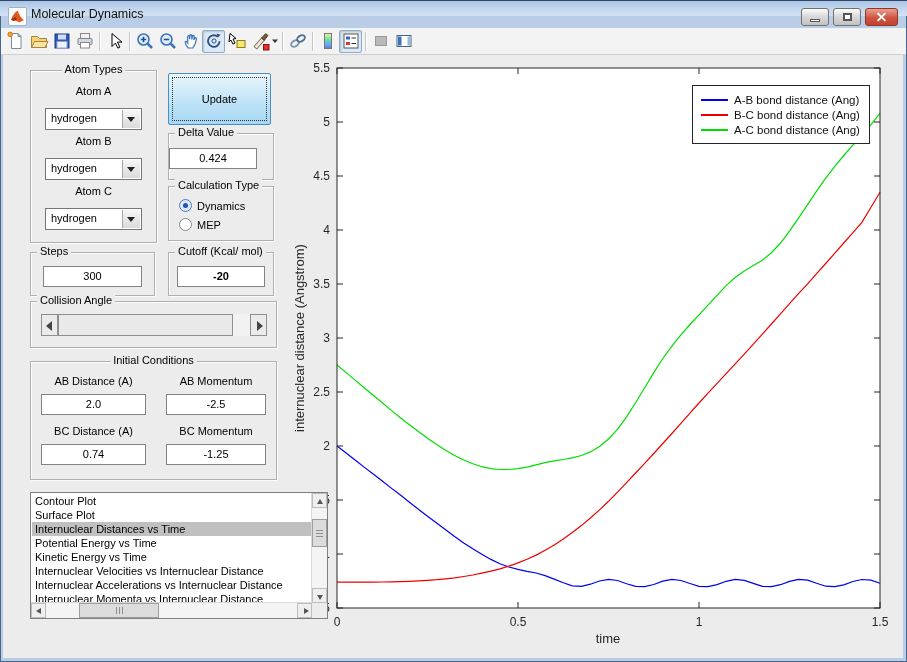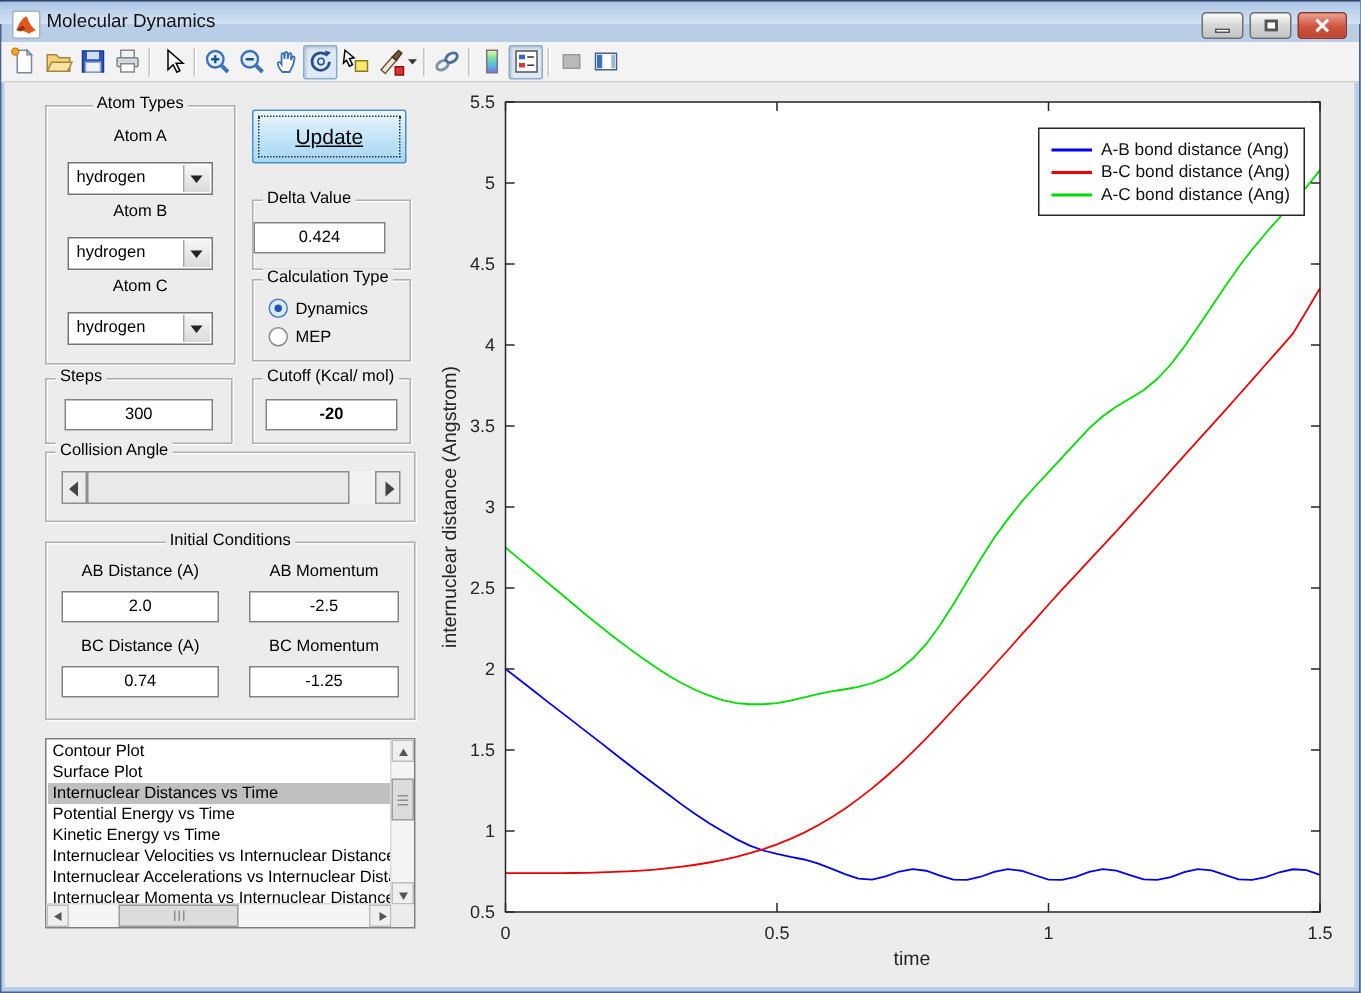--- a/index.html
+++ b/index.html
@@ -37,36 +37,36 @@
   .panel-title{position:absolute;top:-8px;left:6px;background:#ececec;padding:0 3px;font-size:11px;color:#000;white-space:nowrap;}
   .panel-title.center{left:50%;transform:translateX(-50%);}
   .small-label{position:absolute;font-size:11px;color:#000;text-align:center;white-space:nowrap;}
   .edit{position:absolute;background:#fff;border:1px solid #828282;font-size:11px;text-align:center;
     line-height:19px;box-sizing:border-box;height:21px;}
   .select{position:absolute;height:22px;background:#fff;border:1px solid #767676;box-sizing:border-box;}
   .select .txt{position:absolute;left:5px;top:3px;font-size:11px;}
   .select .btn{position:absolute;right:1px;top:1px;bottom:1px;width:17px;
     background:linear-gradient(#f6f6f6,#dadada);border-left:1px solid #a6a6a6;}
   .select .btn::after{content:"";position:absolute;left:4px;top:7px;border:4px solid transparent;border-top:5px solid #222;}
-  .update-btn{position:absolute;left:168px;top:73px;width:103px;height:36px;
+  .update-btn{position:absolute;left:168px;top:73px;width:103px;height:52px;
     background:linear-gradient(#eaf6fd,#bde2f7 60%,#a6d7f4);border:1px solid #4a90c4;border-radius:2px;
-    font-size:14px;color:#000;font-family:"Liberation Sans",sans-serif;text-decoration:underline;}
+    font-size:11px;color:#000;font-family:"Liberation Sans",sans-serif;}
   .update-btn .focus{position:absolute;inset:3px;border:1px dotted #333;}
   .radio-row{position:absolute;left:10px;display:flex;align-items:center;gap:5px;font-size:11px;}
   .radio{width:13px;height:13px;border-radius:50%;border:1px solid #8a8a8a;background:#fff;box-sizing:border-box;position:relative;}
   .radio.on{border-color:#4f7cc0;background:#dceaf8;}
   .radio.on::after{content:"";position:absolute;left:3px;top:3px;width:5px;height:5px;border-radius:50%;background:#1f54b0;}
   
   .slider{position:absolute;height:22px;background:#f2f2f2;}
   .sl-btn{position:absolute;top:0;width:17px;height:22px;background:#ebebeb;border:1px solid #8f8f8f;box-sizing:border-box;}
   .sl-thumb{position:absolute;top:0;height:22px;background:#e9e9e9;border:1px solid #8f8f8f;box-sizing:border-box;}
   .tri-l{position:absolute;left:4px;top:6px;border:5px solid transparent;border-right:6px solid #444;border-left:none;}
   .tri-r{position:absolute;left:6px;top:6px;border:5px solid transparent;border-left:6px solid #444;border-right:none;}
   
-  .listbox{position:absolute;left:30px;top:492px;width:247px;height:127px;background:#fff;border:1px solid #7f7f7f;box-sizing:border-box;}
+  .listbox{position:absolute;left:30px;top:492px;width:298px;height:127px;background:#fff;border:1px solid #7f7f7f;box-sizing:border-box;}
   .list-items{position:absolute;left:1px;top:1px;right:15px;bottom:15px;overflow:hidden;}
   .list-item{font-size:11px;line-height:14px;padding-left:3px;white-space:nowrap;color:#000;}
   .list-item.selected{background:#c0c0c0;}
   .sbar-v{position:absolute;right:0;top:0;width:15px;bottom:15px;background:#f4f4f4;border-left:1px solid #d9d9d9;}
   .sbar-h{position:absolute;left:0;right:15px;bottom:0;height:15px;background:#f4f4f4;border-top:1px solid #d9d9d9;}
   .sb-btn{position:absolute;width:15px;height:15px;background:#efefef;border:1px solid #bdbdbd;box-sizing:border-box;}
   .sb-thumb{position:absolute;background:#dcdcdc;border:1px solid #9f9f9f;box-sizing:border-box;}
   .grip-h{position:absolute;left:3px;right:3px;height:1px;background:#8f8f8f;}
   .grip-v{position:absolute;top:3px;bottom:3px;width:1px;background:#8f8f8f;}
   .sb-corner{position:absolute;right:0;bottom:0;width:15px;height:15px;background:#ececec;}

